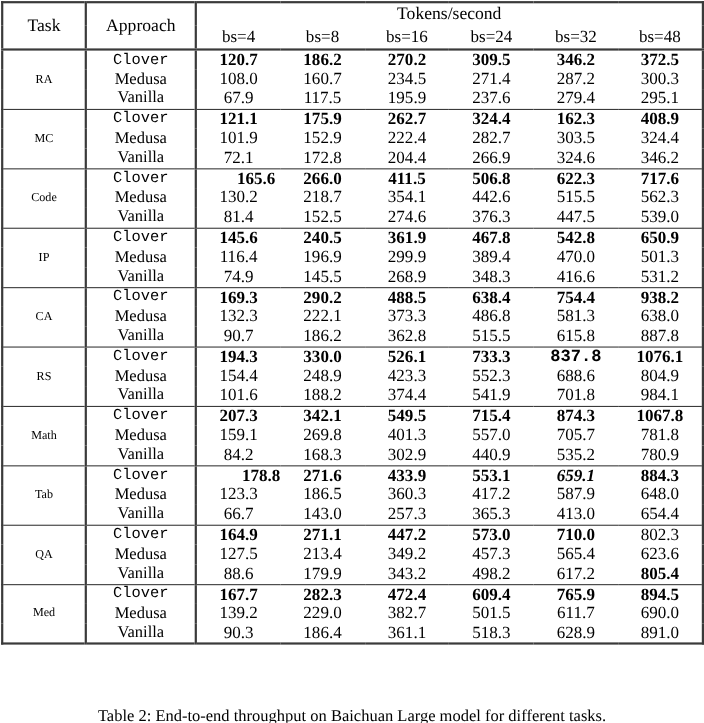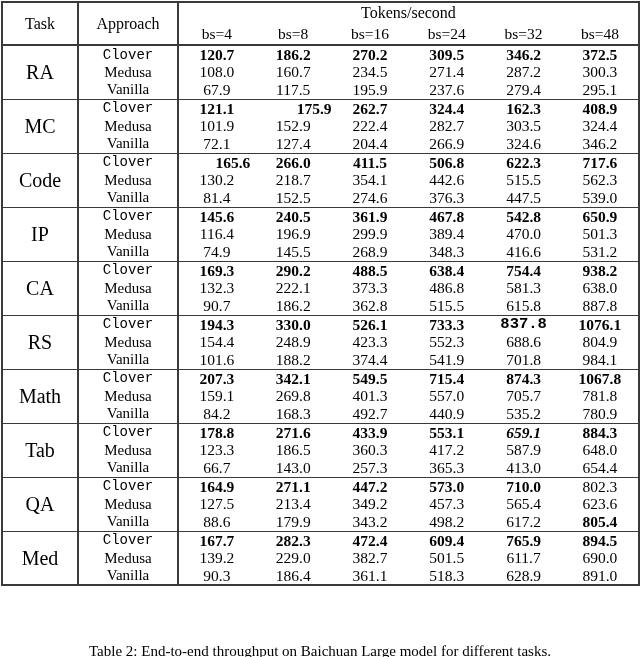--- a/index.html
+++ b/index.html
@@ -66,21 +66,21 @@
     border-top: 2px solid #3a3a3a;
   }
   .grp {
     border-top: 1.5px solid #3a3a3a;
   }
   .grp-first {
     border-top: none;
   }
   td.taskcell {
     font-weight: bold;
-    font-size: 20px;
+    font-size: 11px;
     border-right: 2px solid #3a3a3a;
   }
   td.apprcell {
     border-right: 2px solid #3a3a3a;
     font-size: 15px;
   }
   td.apprcell.mono {
     font-family: "Liberation Mono", "DejaVu Sans Mono", monospace;
     font-size: 14px;
     letter-spacing: 0px;
@@ -164,39 +164,39 @@
           <td class="num">117.5</td>
           <td class="num">195.9</td>
           <td class="num">237.6</td>
           <td class="num">279.4</td>
           <td class="num">295.1</td>
         </tr>
         <tr class="datarow grp">
           <td rowspan="3" class="taskcell" style="border-top: 1.5px solid rgb(58, 58, 58);">MC</td>
           <td class="apprcell mono" style="border-top: 1.5px solid rgb(58, 58, 58);">Clover</td>
           <td class="num b" style="border-top: 1.5px solid rgb(58, 58, 58);">121.1</td>
-          <td class="num b" style="border-top: 1.5px solid rgb(58, 58, 58); text-align: right;">175.9</td>
+          <td class="num b" style="border-top: 1.5px solid rgb(58, 58, 58);">175.9</td>
           <td class="num b" style="border-top: 1.5px solid rgb(58, 58, 58);">262.7</td>
           <td class="num b" style="border-top: 1.5px solid rgb(58, 58, 58);">324.4</td>
           <td class="num b" style="border-top: 1.5px solid rgb(58, 58, 58);">162.3</td>
           <td class="num b" style="border-top: 1.5px solid rgb(58, 58, 58);">408.9</td>
         </tr>
         <tr class="datarow">
           <td class="apprcell">Medusa</td>
           <td class="num">101.9</td>
           <td class="num">152.9</td>
           <td class="num">222.4</td>
           <td class="num">282.7</td>
           <td class="num">303.5</td>
           <td class="num">324.4</td>
         </tr>
         <tr class="datarow">
           <td class="apprcell">Vanilla</td>
           <td class="num">72.1</td>
-          <td class="num">127.4</td>
+          <td class="num">172.8</td>
           <td class="num">204.4</td>
           <td class="num">266.9</td>
           <td class="num">324.6</td>
           <td class="num">346.2</td>
         </tr>
         <tr class="datarow grp">
           <td rowspan="3" class="taskcell" style="border-top: 1.5px solid rgb(58, 58, 58);">Code</td>
           <td class="apprcell mono" style="border-top: 1.5px solid rgb(58, 58, 58);">Clover</td>
           <td class="num b" style="border-top: 1.5px solid rgb(58, 58, 58); padding-left: 32px;">165.6</td>
           <td class="num b" style="border-top: 1.5px solid rgb(58, 58, 58);">266.0</td>
@@ -323,29 +323,29 @@
           <td class="num">269.8</td>
           <td class="num">401.3</td>
           <td class="num">557.0</td>
           <td class="num">705.7</td>
           <td class="num">781.8</td>
         </tr>
         <tr class="datarow">
           <td class="apprcell">Vanilla</td>
           <td class="num">84.2</td>
           <td class="num">168.3</td>
-          <td class="num">492.7</td>
+          <td class="num">302.9</td>
           <td class="num">440.9</td>
           <td class="num">535.2</td>
           <td class="num">780.9</td>
         </tr>
         <tr class="datarow grp">
           <td rowspan="3" class="taskcell" style="border-top: 1.5px solid rgb(58, 58, 58);">Tab</td>
           <td class="apprcell mono" style="border-top: 1.5px solid rgb(58, 58, 58);">Clover</td>
-          <td class="num b" style="border-top: 1.5px solid rgb(58, 58, 58);">178.8</td>
+          <td class="num b" style="border-top: 1.5px solid rgb(58, 58, 58); text-align: right;">178.8</td>
           <td class="num b" style="border-top: 1.5px solid rgb(58, 58, 58);">271.6</td>
           <td class="num b" style="border-top: 1.5px solid rgb(58, 58, 58);">433.9</td>
           <td class="num b" style="border-top: 1.5px solid rgb(58, 58, 58);">553.1</td>
           <td class="num b" style="border-top: 1.5px solid rgb(58, 58, 58); font-style: italic;">659.1</td>
           <td class="num b" style="border-top: 1.5px solid rgb(58, 58, 58);">884.3</td>
         </tr>
         <tr class="datarow">
           <td class="apprcell">Medusa</td>
           <td class="num">123.3</td>
           <td class="num">186.5</td>

